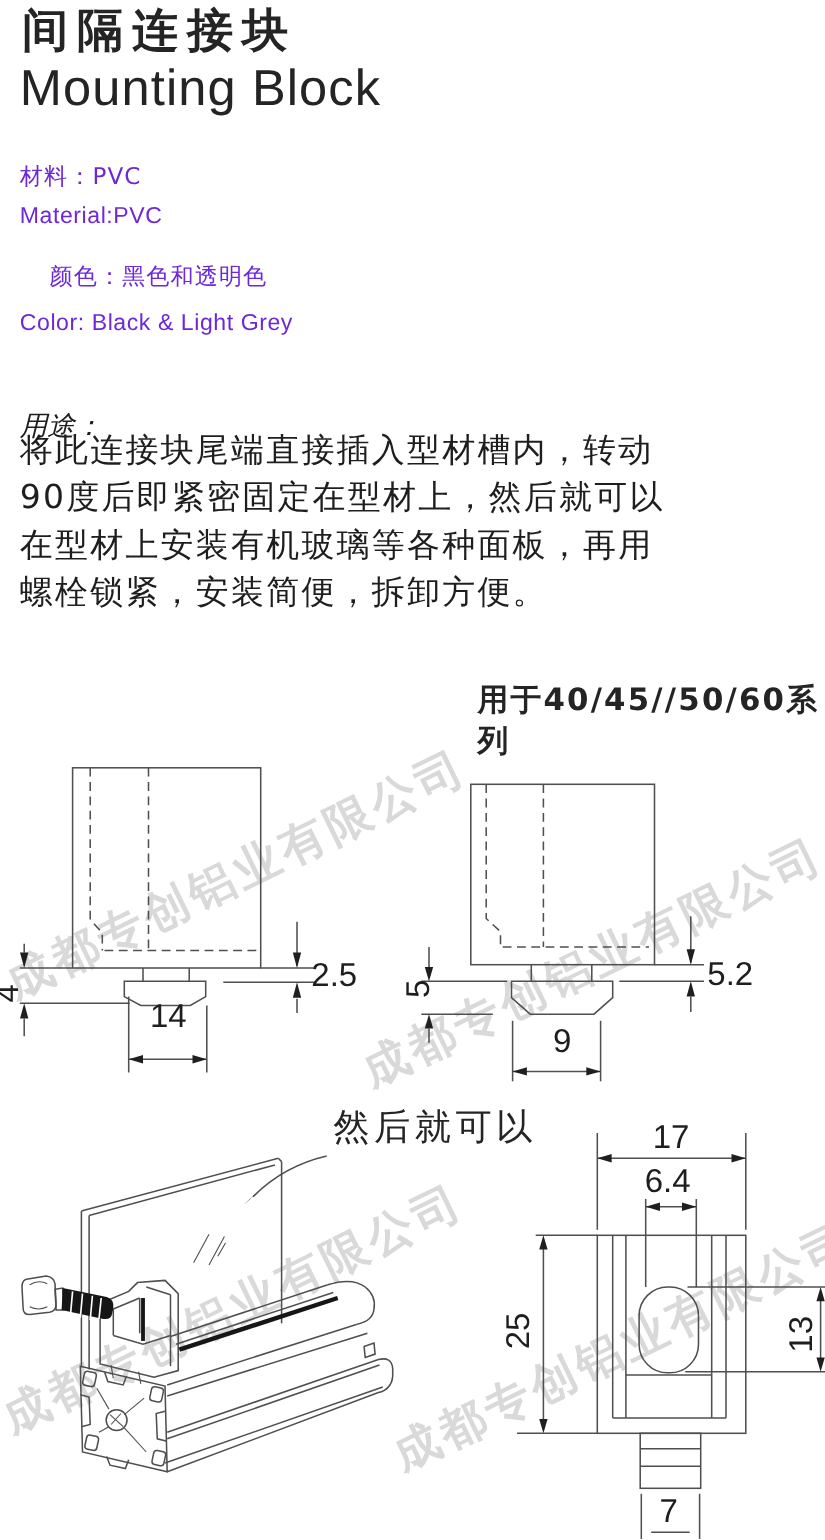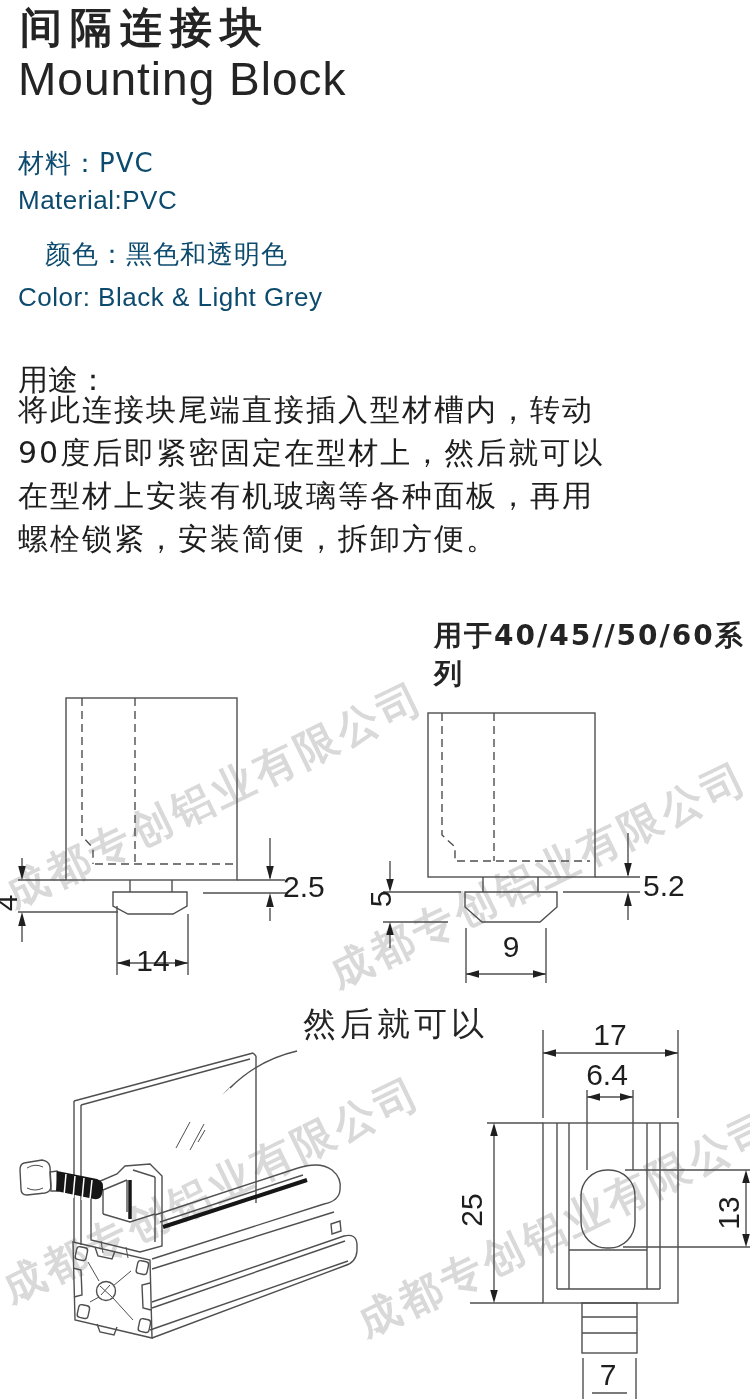--- a/index.html
+++ b/index.html
@@ -2,23 +2,23 @@
 <html><head>
 <meta charset="utf-8">
 <style>
   html,body { margin:0; padding:0; background:#fff; }
   .page { position:relative; width:750px; height:1400px; background:#fff; overflow:hidden;
           font-family:"DejaVu Sans","Liberation Sans",sans-serif; color:#1e1e1e; }
   .abs { position:absolute; }
   .title-cn { left:20px; top:0px; font-size:42px; font-weight:bold; letter-spacing:8px; color:#242424; }
   .title-en { left:18px; top:52px; font-size:46px; font-weight:normal; letter-spacing:1px;
               font-family:"Liberation Sans",sans-serif; color:#242424; }
-  .spec { left:18px; font-size:26px; color:#0c4a6e; letter-spacing:1px; }
+  .spec { left:18px; font-size:21px; color:#6d28d9; letter-spacing:1px; }
   .spec-en { font-family:"Liberation Sans",sans-serif; letter-spacing:0.5px; }
-  .usage-head { left:18px; top:360px; font-size:30px; }
+  .usage-head { left:18px; top:370px; font-size:25px;font-style:italic; }
   .usage-body { left:18px; top:388px; width:640px; font-size:30px; line-height:43px; letter-spacing:2px; }
   .series-label { top:617px; font-size:28px; font-weight:bold; letter-spacing:2px; color:#242424; }
   .panel-note { left:303px; top:1002px; font-size:33px; letter-spacing:4px; color:#242424; }
   .dim { position:absolute; font-family:"Liberation Sans",sans-serif; font-size:30px; color:#1e1e1e;
          text-align:center; white-space:nowrap; }
   .rot { transform:rotate(-90deg); }
   .watermark { position:absolute; white-space:nowrap; font-size:42px; font-weight:bold;
                letter-spacing:4px; color:#d9d9d9; transform:rotate(-26deg); transform-origin:0 50%;
                z-index:1; user-select:none; }
   #art { position:absolute; left:0; top:0; z-index:2; }
@@ -238,21 +238,21 @@
     <div>90度后即紧密固定在型材上，然后就可以</div>
     <div>在型材上安装有机玻璃等各种面板，再用</div>
     <div>螺栓锁紧，安装简便，拆卸方便。</div>
   </div>
 
   <div class="abs txt series-label" style="left:398px;margin-left:36px;">用于40/45//50/60系列</div>
   <div class="abs txt panel-note">然后就可以</div>
 
   <div class="dim txt" style="left:283px;top:870px;">2.5</div>
   <div class="dim txt rot" style="left:-9px;top:886px;width:32px;">4</div>
-  <div class="dim txt" style="left:131px;top:944px;width:44px;">14</div>
+  <div class="dim txt" style="left:131px;top:908px;width:44px;">14</div>
 
   <div class="dim txt" style="left:643px;top:869px;">5.2</div>
   <div class="dim txt rot" style="left:365px;top:882px;width:32px;">5</div>
   <div class="dim txt" style="left:489px;top:930px;width:44px;">9</div>
 
   <div class="dim txt" style="left:588px;top:1018px;width:44px;">17</div>
   <div class="dim txt" style="left:581px;top:1058px;width:52px;">6.4</div>
   <div class="dim txt rot" style="left:450px;top:1193px;width:44px;">25</div>
   <div class="dim txt rot" style="left:709px;top:1196px;width:40px;">13</div>
   <div class="dim txt" style="left:593px;top:1358px;width:30px;">7</div>

